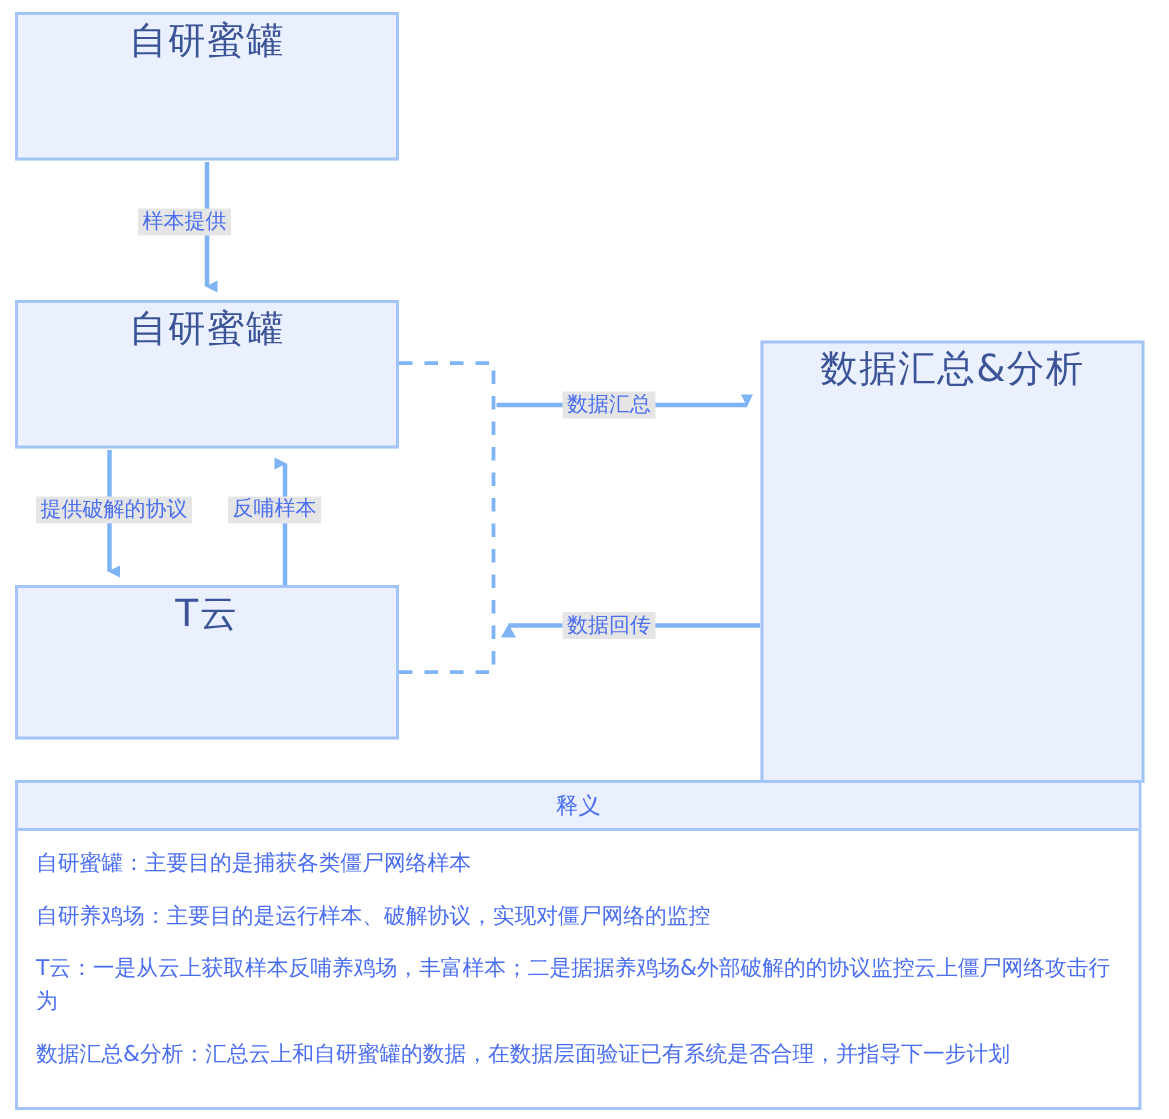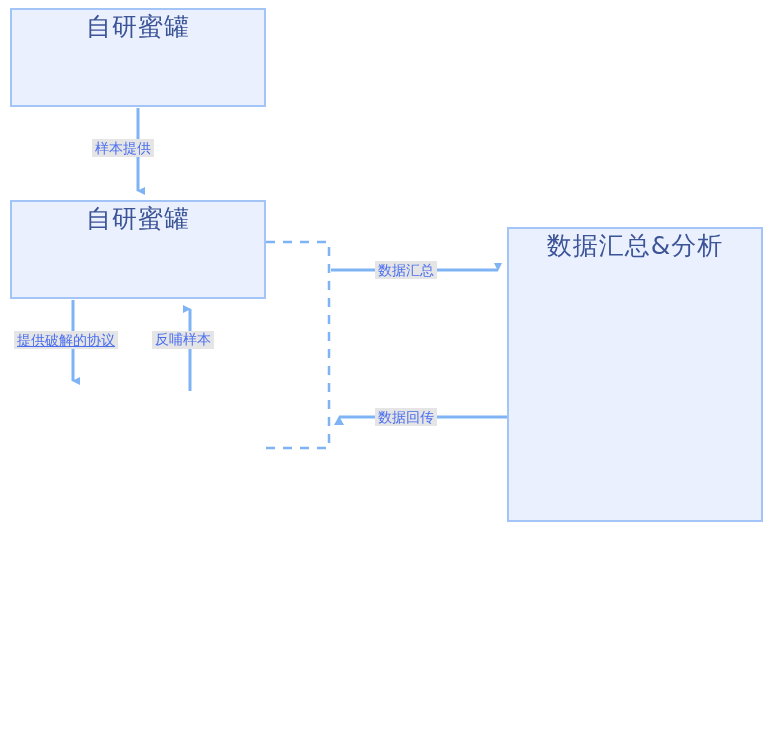--- a/index.html
+++ b/index.html
@@ -48,21 +48,21 @@
   .edge-label {
     position: absolute;
     color: #4a6ef0;
     font-size: 14px;
     white-space: nowrap;
     background: #e5e5e5;
     padding: 0 3px;
     line-height: 18px;
   }
   #lbl-sample-supply  { left: 92px;  top: 139px; }
-  #lbl-protocol       { left: 14px;  top: 331px; text-decoration: underline; }
+  #lbl-protocol       { left: 24px;  top: 331px; }
   #lbl-feedback-spl   { left: 152px; top: 331px; font-family: Liberation Mono, monospace; }
   #lbl-data-return    { left: 375px; top: 261px; }
   #lbl-feedback-rule  { left: 375px; top: 408px; }
 
   
   #legend {
     position: absolute;
     left: 10px;
     top: 520px;
     width: 751px;
@@ -137,24 +137,38 @@
       <line x1="507" y1="417" x2="339" y2="417" stroke="#7eb3f5" stroke-width="3" marker-end="url(#arrow-left)"></line>
     </g>
   </svg>
 
   <div class="node" id="node-honeypot">
     <span>自研蜜罐</span>
   </div>
   <div class="node" id="node-farm">
     <span>自研蜜罐</span>
   </div>
+  <div class="node" id="node-tcloud">
+    <span>T云</span>
+  </div>
   <div class="node" id="node-analysis">
     <span>数据汇总&amp;分析</span>
   </div>
 
   <div class="edge-label" id="lbl-sample-supply">样本提供</div>
   <div class="edge-label" id="lbl-protocol">提供破解的协议</div>
   <div class="edge-label" id="lbl-feedback-spl">反哺样本</div>
   <div class="edge-label" id="lbl-data-return">数据汇总</div>
   <div class="edge-label" id="lbl-feedback-rule">数据回传</div>
 
+  <div id="legend">
+    <div id="legend-header">
+      <span>释义</span>
+    </div>
+    <div id="legend-body">
+      <div class="legend-line">自研蜜罐：主要目的是捕获各类僵尸网络样本</div>
+      <div class="legend-line">自研养鸡场：主要目的是运行样本、破解协议，实现对僵尸网络的监控</div>
+      <div class="legend-line">T云：一是从云上获取样本反哺养鸡场，丰富样本；二是据据养鸡场&amp;外部破解的的协议监控云上僵尸网络攻击行为</div>
+      <div class="legend-line">数据汇总&amp;分析：汇总云上和自研蜜罐的数据，在数据层面验证已有系统是否合理，并指导下一步计划</div>
+    </div>
+  </div>
 
 </div>
 
 </body></html>

